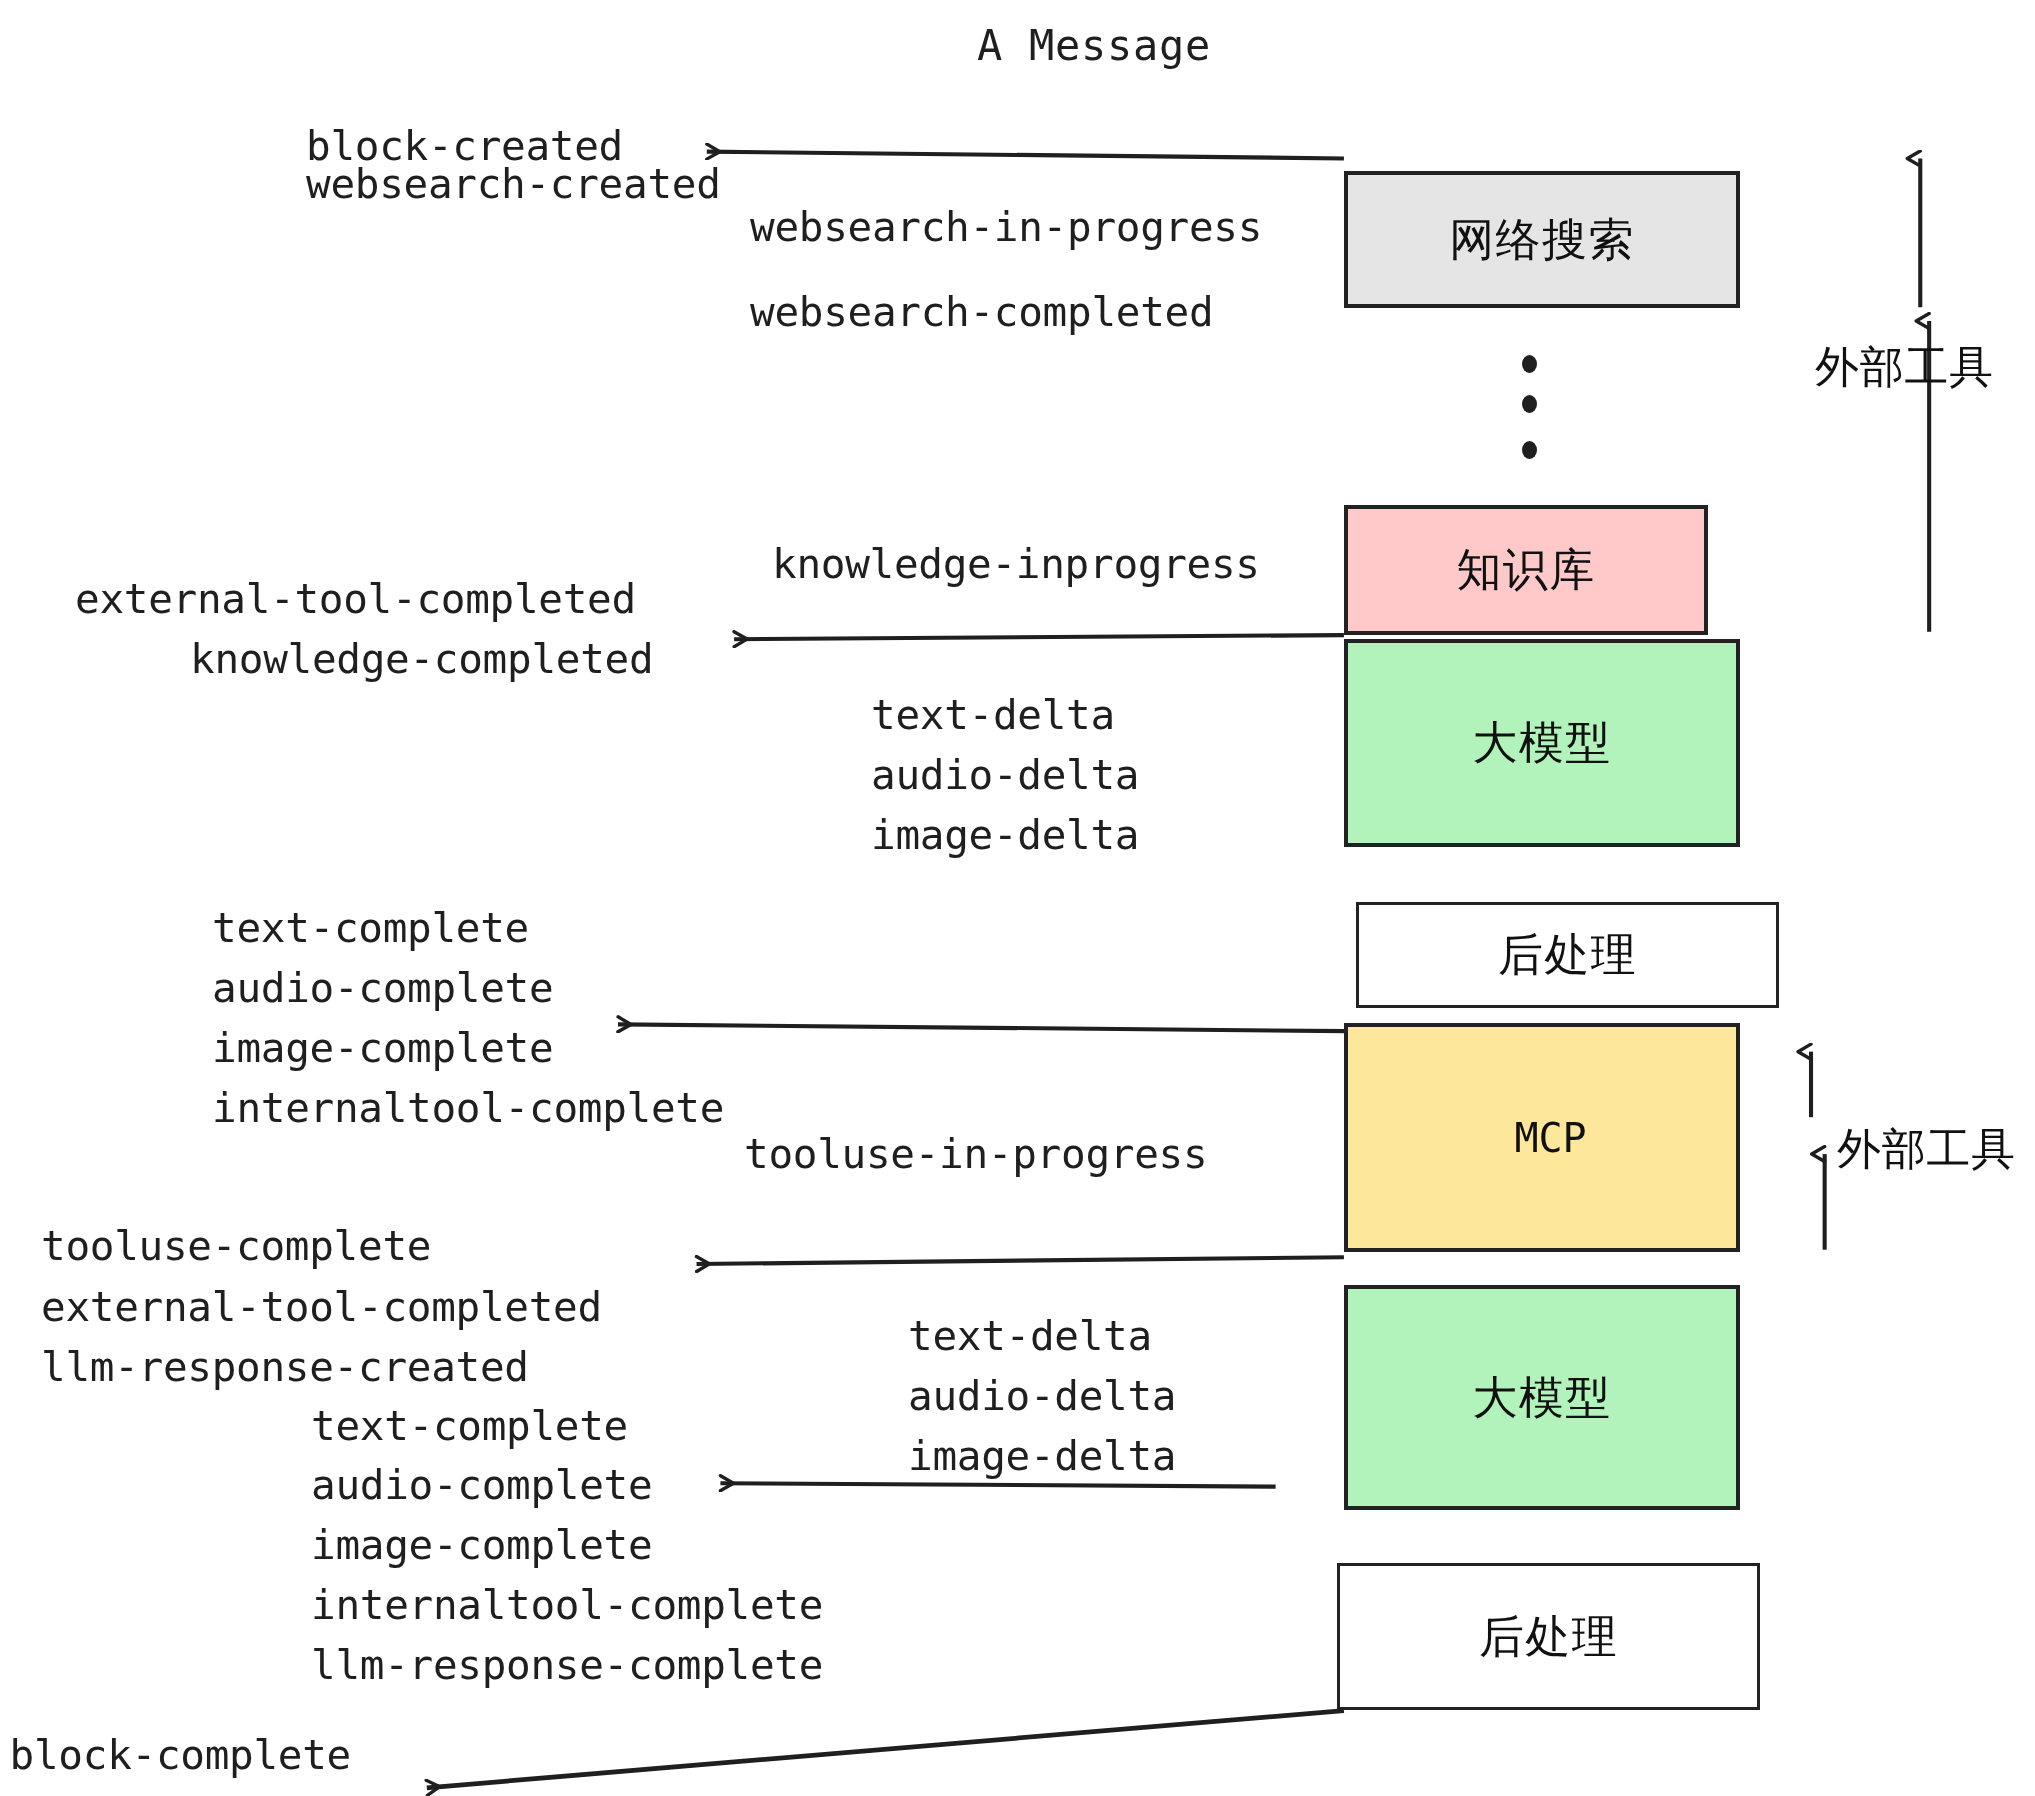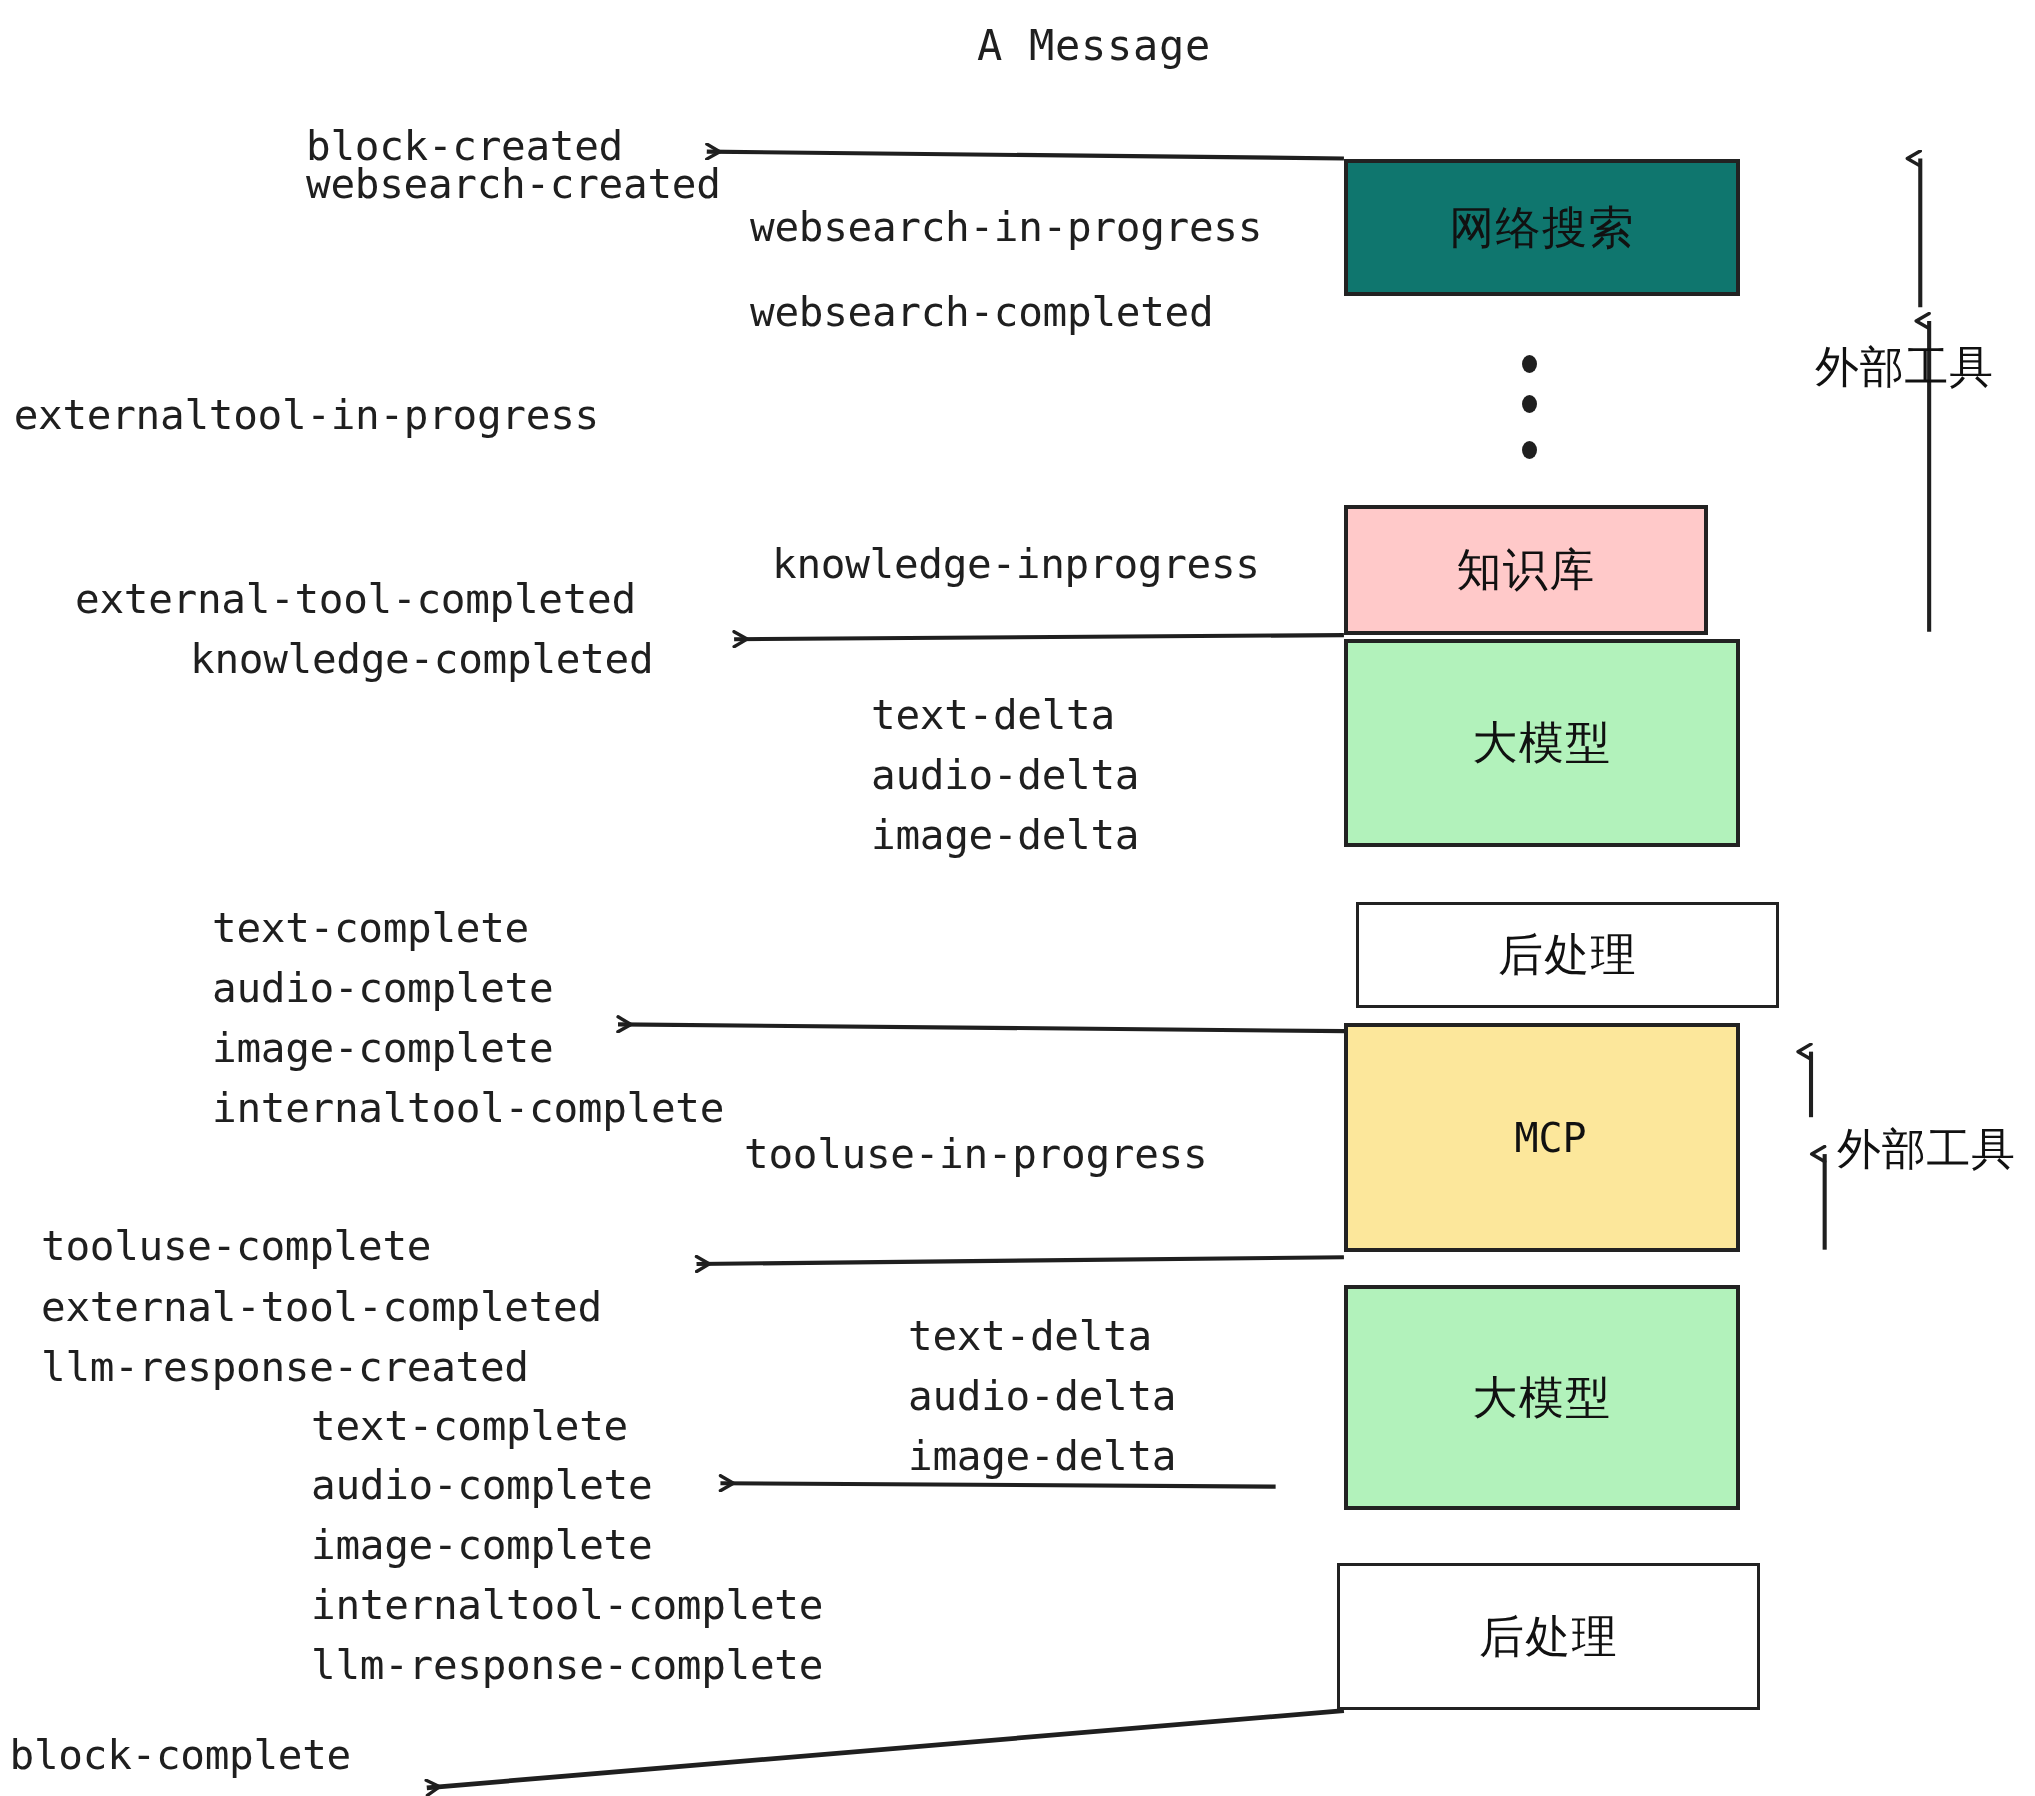--- a/index.html
+++ b/index.html
@@ -134,21 +134,21 @@
     <g>
       <line x1="2652" y1="1636" x2="2652" y2="1540" stroke="#1f1f1f" stroke-width="6" marker-end="url(#ahv)"></line>
     </g>
     <g>
       <line x1="2672" y1="1690" x2="2672" y2="1830" stroke="#1f1f1f" stroke-width="6" marker-end="url(#ahv)" transform="rotate(180 2672 1760)"></line>
     </g>
   </svg>
 
   <div class="title" style="left:977px; top:20.5px;">A Message</div>
 
-  <div class="node" style="left:1344px; top:159px; width:396px; height:137px; background:#0f766e;">
+  <div class="node" style="left:1344px; top:171px; width:396px; height:137px; background:#e5e5e5;">
     <span>网络搜索</span>
   </div>
 
   <div class="node" style="left:1344px; top:505px; width:364px; height:130px; background:#FFC9C9;">
     <span>知识库</span>
   </div>
 
   <div class="node" style="left:1344px; top:639px; width:396px; height:208px; background:#B2F2BB;">
     <span>大模型</span>
   </div>
@@ -175,21 +175,20 @@
     <div class="dot" style="left:1522px; top:441px;"></div>
   </div>
 
   <div class="side-lbl" style="left:1815px; top:338px;">外部工具</div>
   <div class="side-lbl" style="left:1837px; top:1120px;">外部工具</div>
 
   <div class="lbl" style="left:306px; top:104px;margin-top:22px;">block-created</div>
   <div class="lbl" style="left:306px; top:164px;">websearch-created</div>
   <div class="lbl" style="left:750px; top:207px;">websearch-in-progress</div>
   <div class="lbl" style="left:750px; top:292px;">websearch-completed</div>
-  <div class="lbl" style="left:13.7px; top:395px;">externaltool-in-progress</div>
 
   <div class="lbl" style="left:772px; top:544px;">knowledge-inprogress</div>
   <div class="lbl" style="left:75px; top:579px;">external-tool-completed</div>
   <div class="lbl" style="left:190px; top:639px;">knowledge-completed</div>
 
   <div class="lbl" style="left:871px; top:695px;">text-delta</div>
   <div class="lbl" style="left:871px; top:755px;">audio-delta</div>
   <div class="lbl" style="left:871px; top:815px;">image-delta</div>
 
   <div class="lbl" style="left:212px; top:908px;">text-complete</div>

